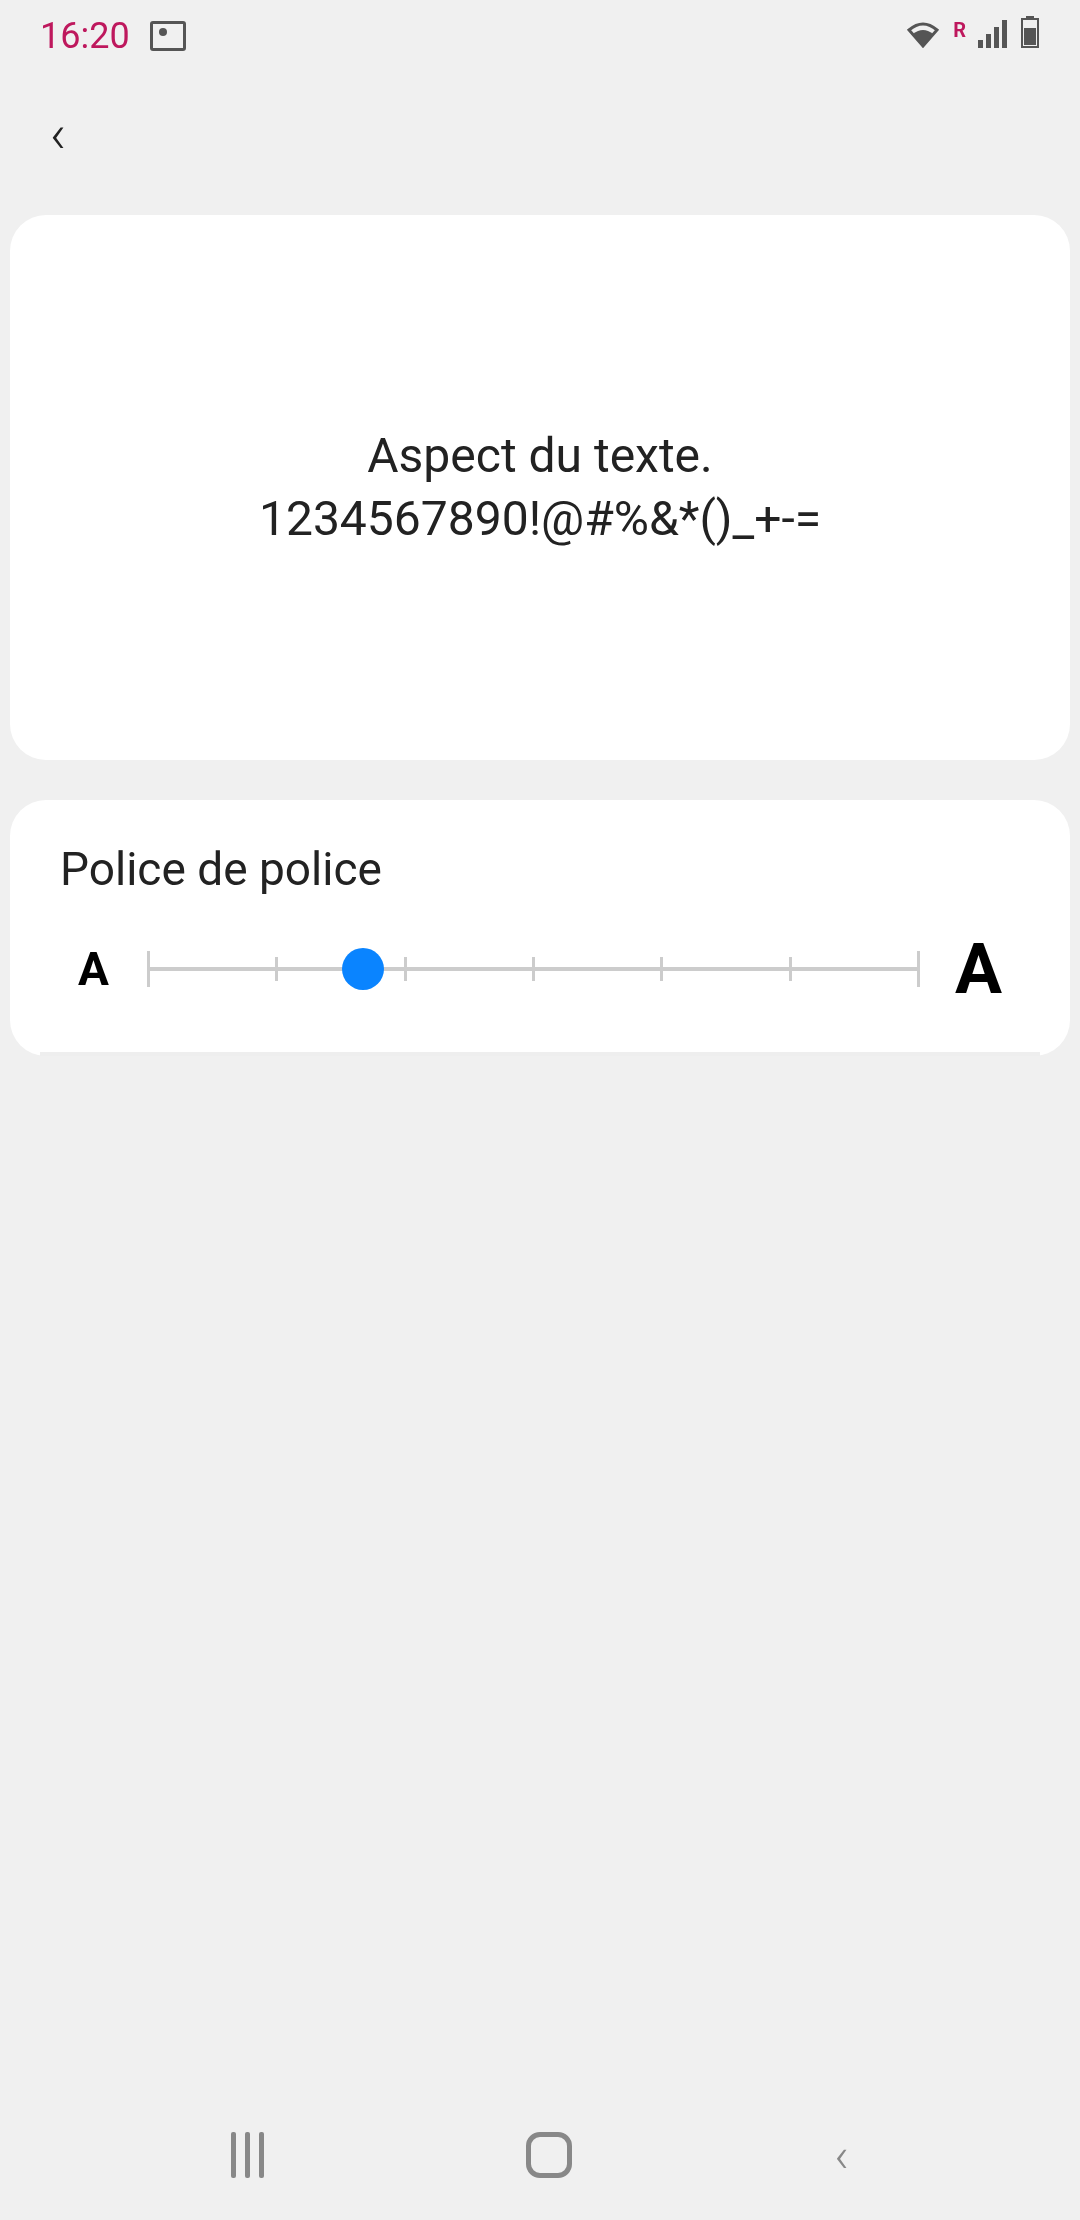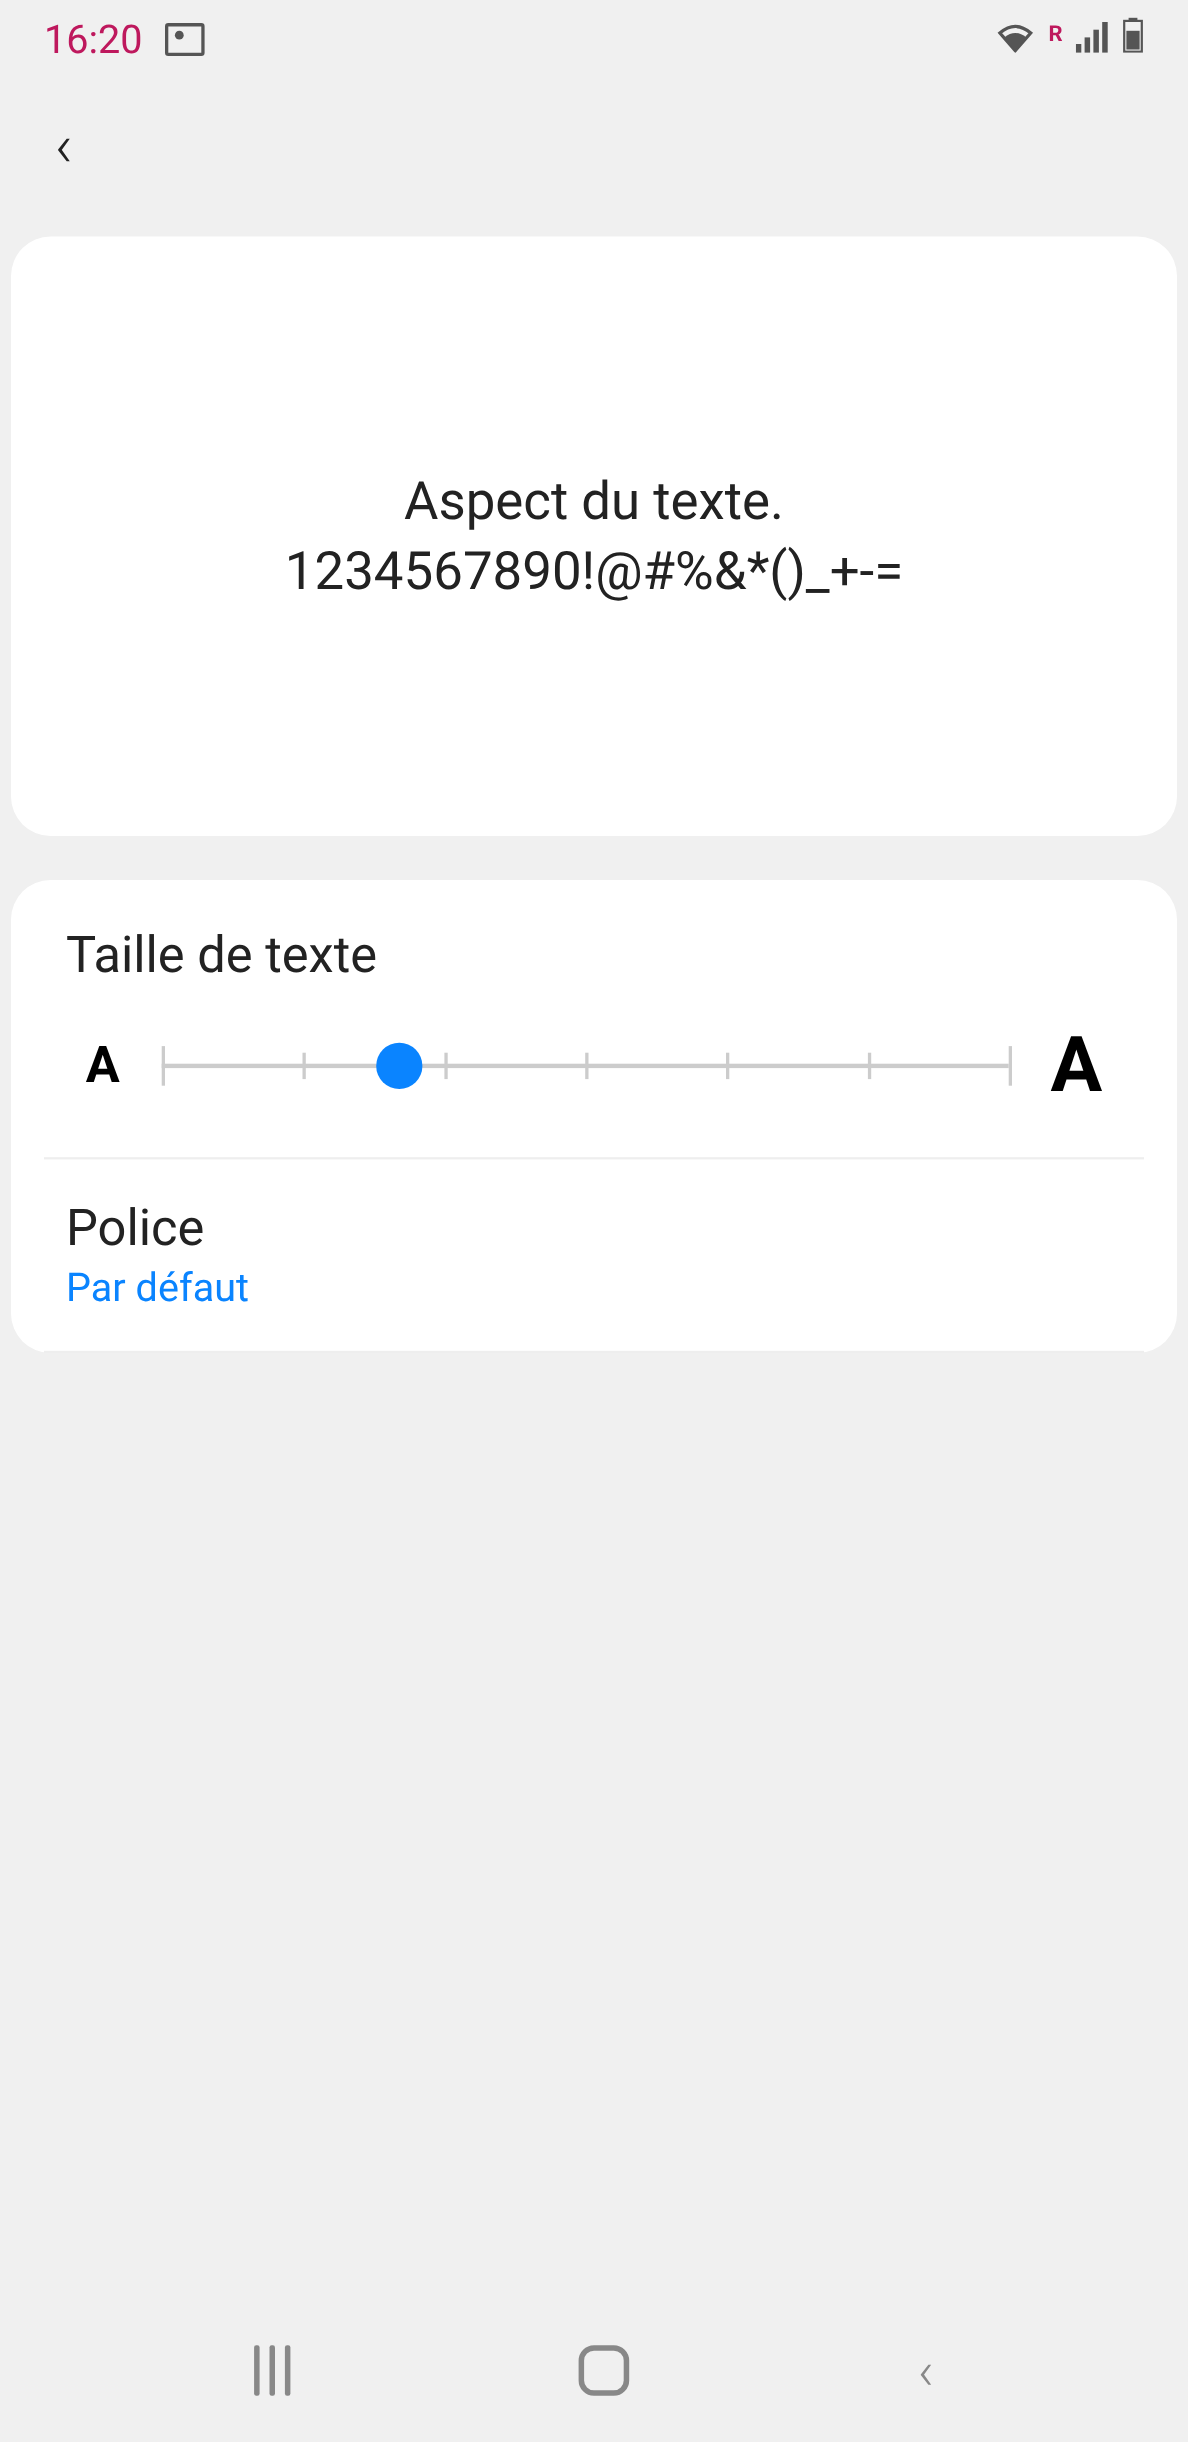--- a/index.html
+++ b/index.html
@@ -269,45 +269,41 @@
 
 <div class="card preview-card">
   <div style="margin-top:-110px;">
     <div class="preview-text">Aspect du texte.</div>
     <div class="preview-text">1234567890!@#%&amp;*()_+-=</div>
   </div>
 </div>
 
 <div class="card settings-card">
   <div class="setting-section">
-    <div class="setting-title">Taille de texte</div>
+    <div class="setting-title">Police de police</div>
     <div class="slider-row">
       <span class="small-a">A</span>
       <div class="slider-container">
         <div class="slider-track">
           <div class="slider-tick-end" style="left:0%"></div>
           <div class="slider-tick" style="left:16.66%"></div>
           <div class="slider-tick" style="left:33.33%"></div>
           <div class="slider-tick" style="left:50%"></div>
           <div class="slider-tick" style="left:66.66%"></div>
           <div class="slider-tick" style="left:83.33%"></div>
           <div class="slider-tick-end" style="left:100%"></div>
           <div class="slider-thumb" style="left:28%"></div>
         </div>
       </div>
       <span class="large-a">A</span>
     </div>
   </div>
 
   <div class="divider"></div>
 
-  <div class="setting-row">
-    <div class="setting-label">Police</div>
-    <div class="setting-value">Par défaut</div>
-  </div>
 
   <div class="divider"></div>
 
 </div>
 
 <div class="nav-bar">
   <div class="nav-recent">
     <div class="nav-recent-line"></div>
     <div class="nav-recent-line"></div>
     <div class="nav-recent-line"></div>

